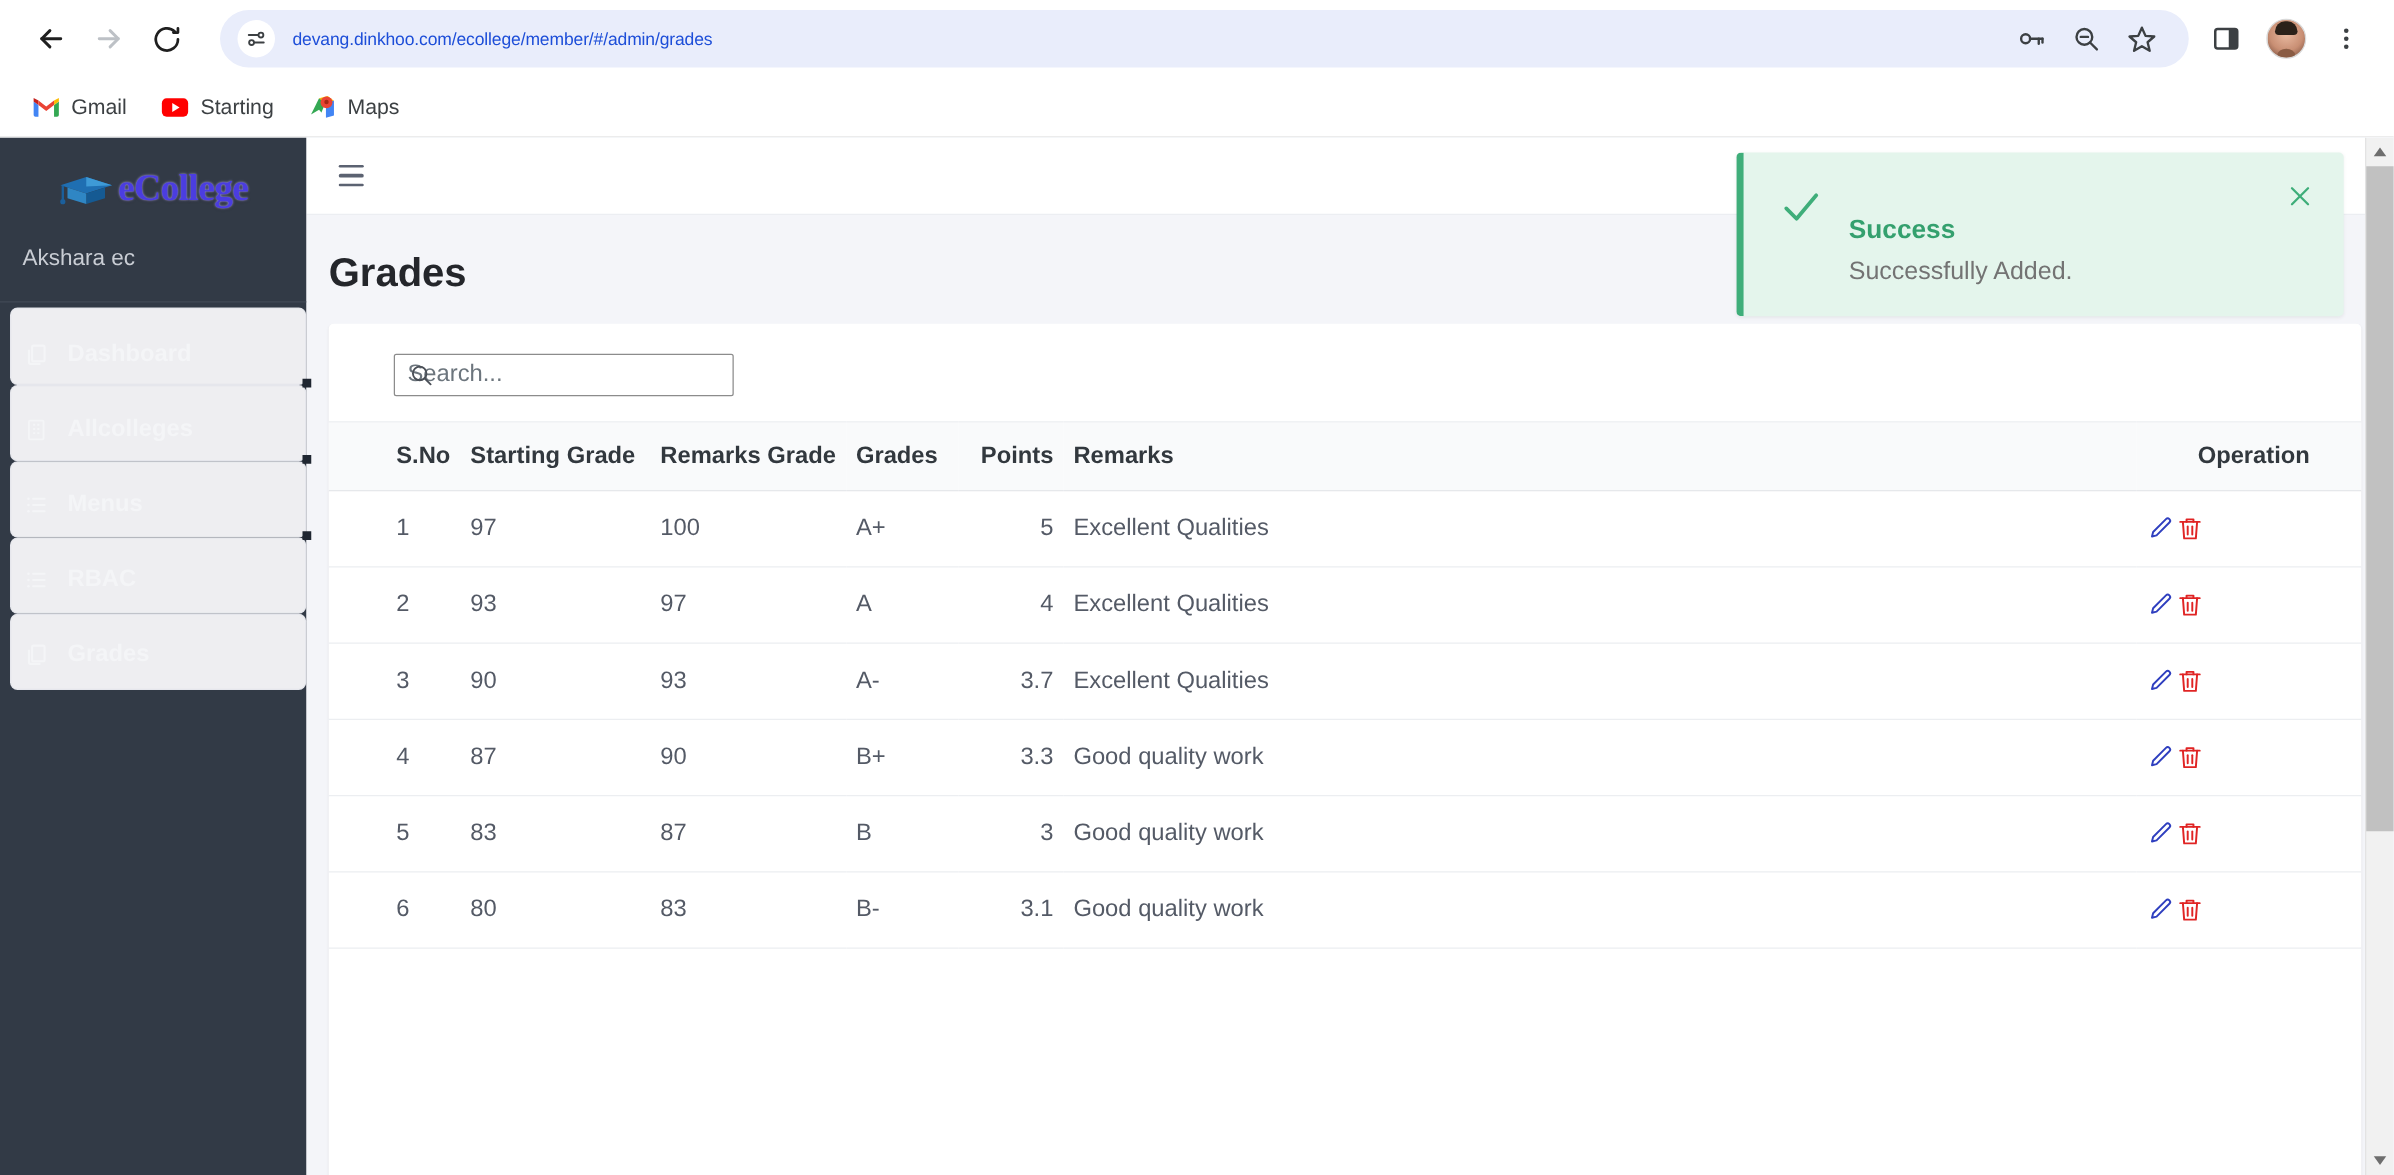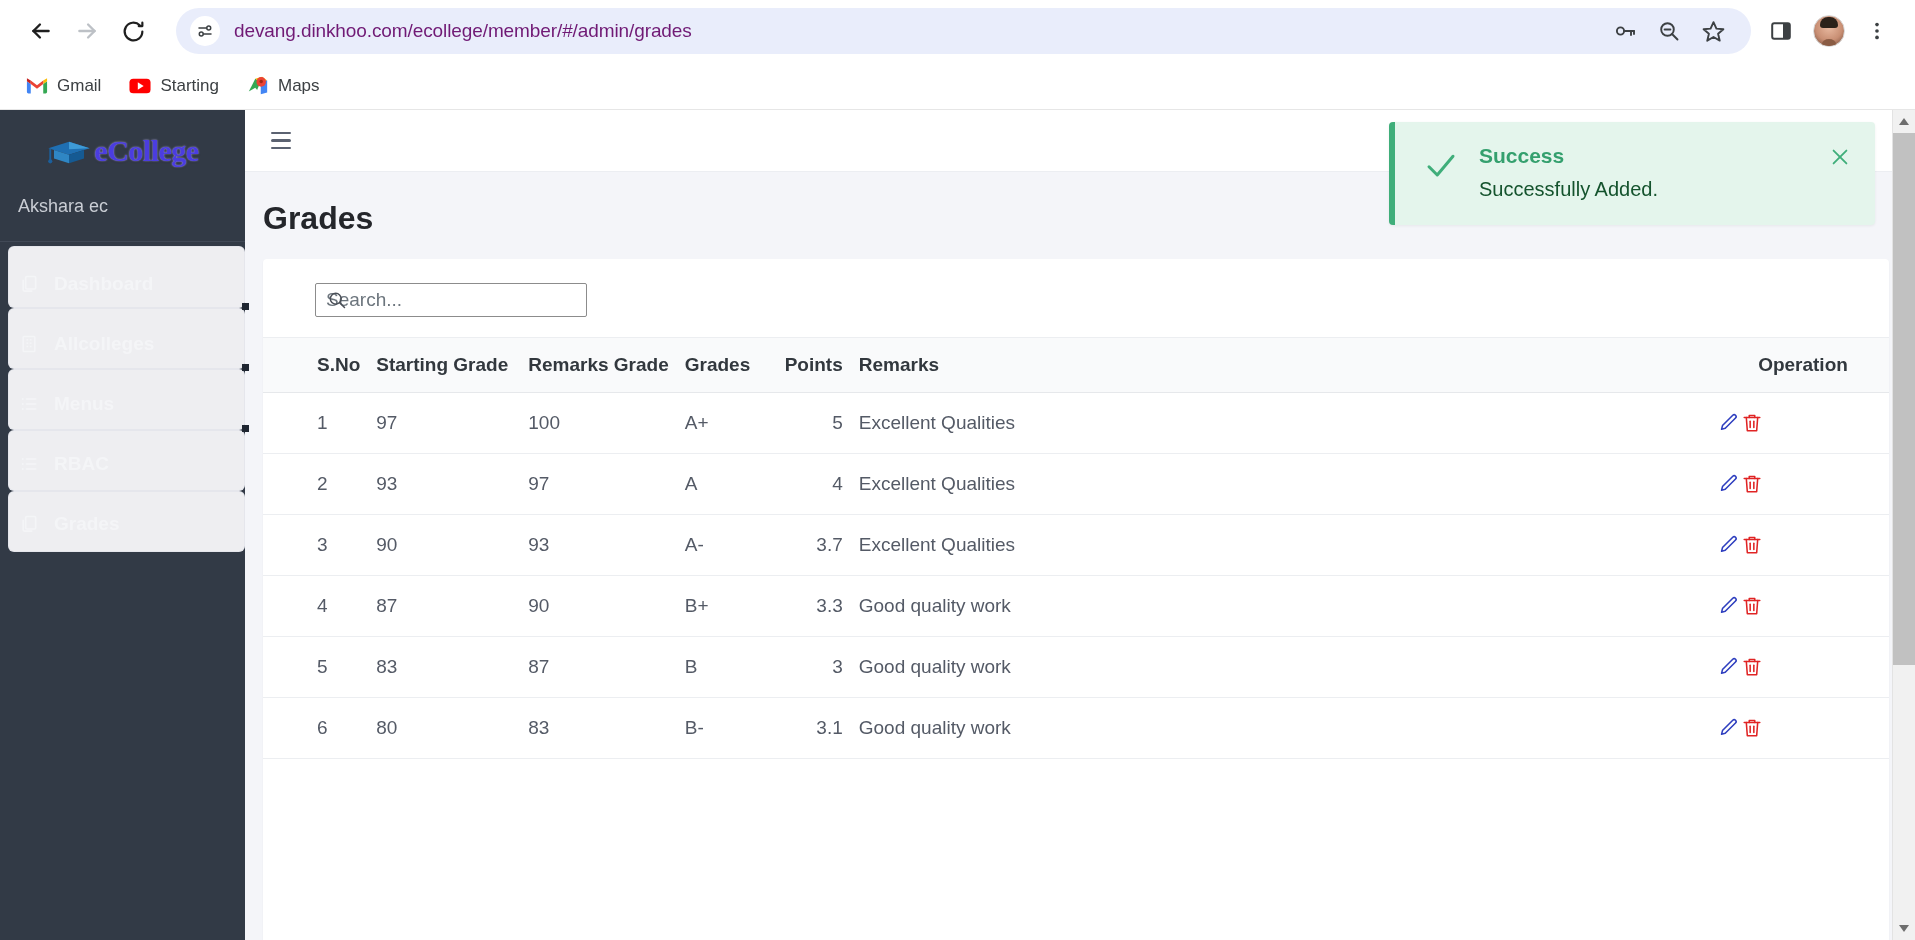--- a/index.html
+++ b/index.html
@@ -46,22 +46,22 @@
   .omni-site-icon {
     width: 30px; height: 30px;
     background: #fff;
     border-radius: 50%;
     display: flex; align-items: center; justify-content: center;
     flex: 0 0 auto;
     margin-right: 14px;
   }
   .omni-url {
     flex: 1 1 auto;
-    font-size: 19px;
-    color: #701a75;
+    font-size: 14px;
+    color: #1d4ed8;
     letter-spacing: -0.1px;
     white-space: nowrap;
     overflow: hidden;
   }
   .omni-actions { display: flex; align-items: center; gap: 16px; padding-right: 16px; flex: 0 0 auto;}
   .omni-icon { width: 28px; height: 28px; display:flex; align-items:center; justify-content:center; cursor: pointer;}
   .chrome-right { display: flex; align-items: center; gap: 8px; flex: 0 0 auto; }
   .chrome-right .btn { width: 40px; height: 40px; display: flex; align-items:center; justify-content:center; cursor:pointer;}
   .avatar-pic {
     width: 32px; height: 32px; border-radius: 50%;
@@ -315,22 +315,22 @@
     border-radius: 4px;
     padding: 22px 24px 24px 28px;
     z-index: 50;
     display: flex;
     align-items: flex-start;
     gap: 20px;
     box-shadow: 0 1px 3px rgba(0,0,0,.06);
   }
   .toast-check { flex: 0 0 auto; margin-top: 4px; }
   .toast-body { flex: 1 1 auto; }
-  .toast-title { font-size: 21px; font-weight: bold; color: #34a06e; margin-bottom: 10px;}
-  .toast-msg { font-size: 20px; color: #14532d; }
+  .toast-title { font-size: 21px; font-weight: bold; color: #34a06e; margin-bottom: 10px; margin-top: 28px;}
+  .toast-msg { font-size: 20px; color: #737373; }
   .toast-close { flex:0 0 auto; cursor: pointer; margin-top: 2px; }
 
   
   .scrollbar {
     position: absolute;
     right: 0; top: 0;
     width: 23px; height: 830px;
     background: #f1f1f1;
     border-left: 1px solid #e3e3e3;
     z-index: 60;

